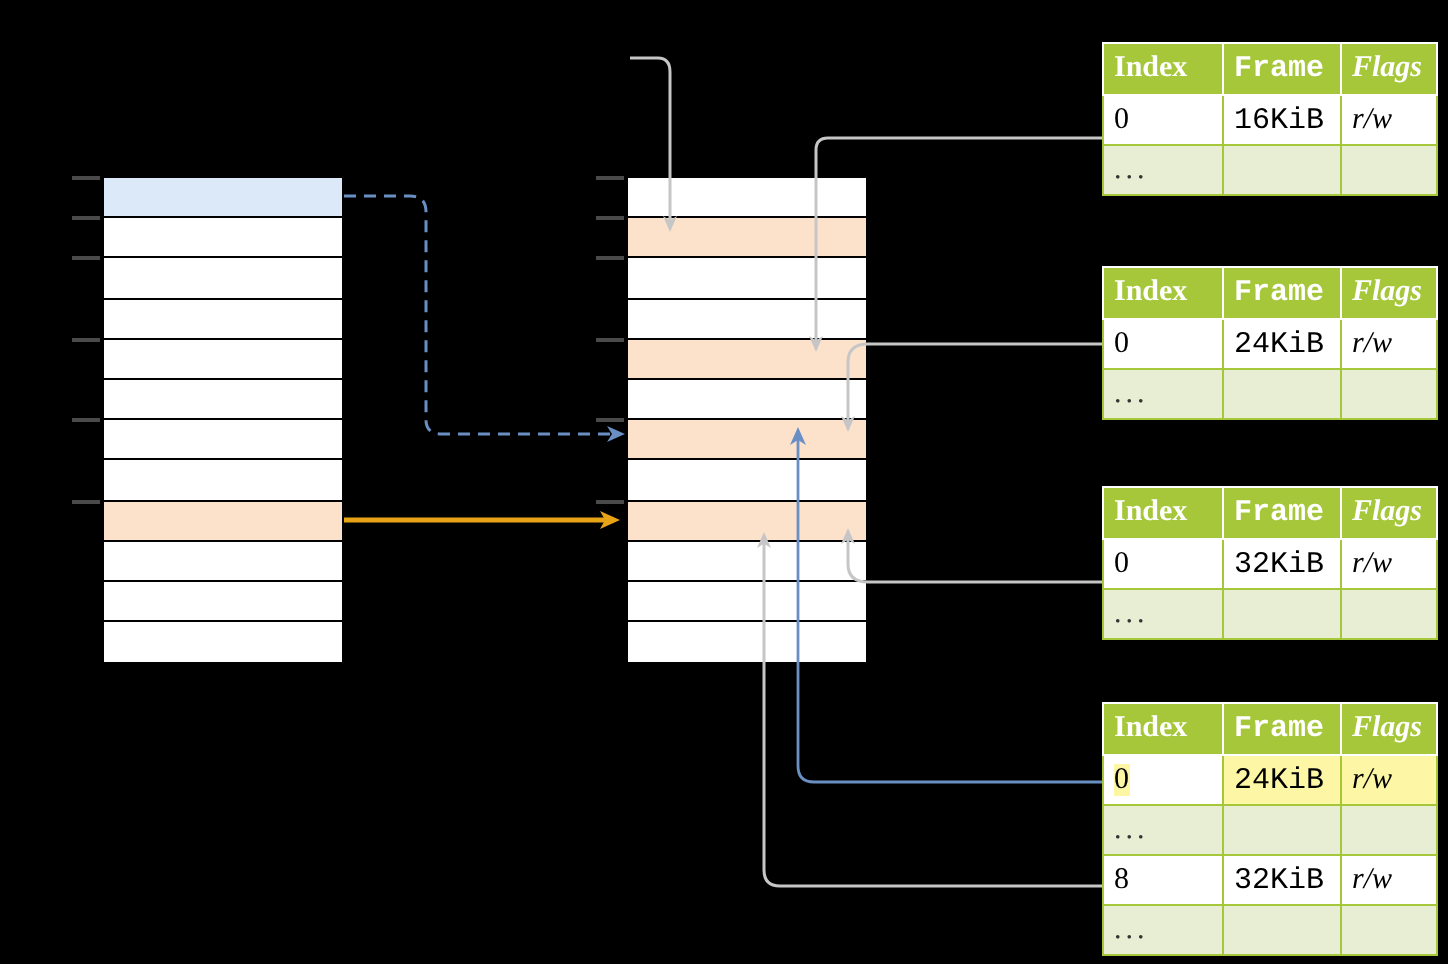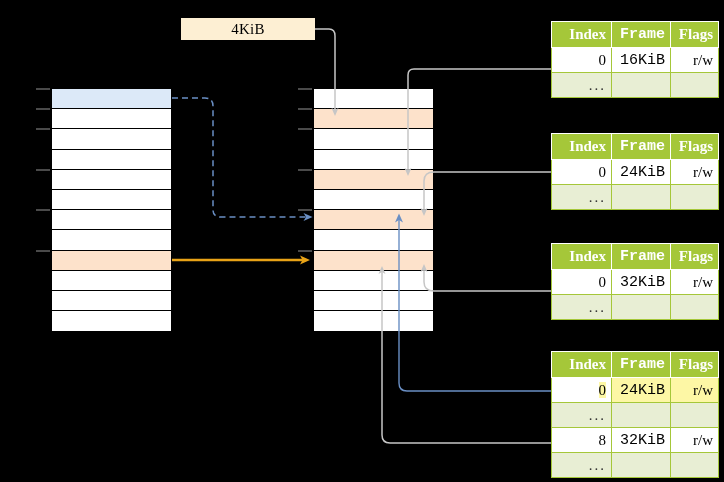--- a/index.html
+++ b/index.html
@@ -66,21 +66,21 @@
     table-layout: fixed;
     background: #ffffff;
   }
   .ptable th, .ptable td {
     border: 1.3px solid #a5c739;
     font-size: 15px;
     padding: 0 5px;
     height: 25px;
     box-sizing: border-box;
     color: #000000;
-    text-align: right;
+    text-align: left;
     font-weight: normal;
     overflow: hidden;
     white-space: nowrap;
   }
   .ptable th {
     background: #a5c739;
     color: #ffffff;
     font-weight: bold;
     border-color: #ffffff;
     height: 26px;
@@ -88,41 +88,40 @@
   .ptable tr.dots td {
     background: #e8eed4;
     color: #333333;
     letter-spacing: 2px;
   }
   .ptable td.hl { background: #fdf7a5; }
   .ptable td.hl-idx   { background: #ffffff; }
   .ptable td.hl-idx span { background: #fdf7a5; }
   .col-index { width: 60px; }
   .col-frame { width: 59px; font-family: Liberation Mono, monospace; }
-  .col-flags { width: 48px; }
+  .col-flags { width: 48px; font-style: italic; }
 
   #ptable-1 { left: 551px; top: 21px;  }
   #ptable-2 { left: 551px; top: 133px; }
   #ptable-3 { left: 551px; top: 243px; }
   #ptable-4 { left: 551px; top: 351px; }
 
   
   #wires {
     position: absolute;
     left: 0; top: 0;
     width: 724px; height: 482px;
     pointer-events: none;
   }
 </style>
 </head>
 <body>
 
 <div id="stage">
 
-  <div class="abs" id="size-label">4KiB</div>
 
   <div class="abs stack" id="left-stack">
       <div class="cell blue" style="background: rgb(220, 233, 248);"></div>
       <div class="cell"></div>
       <div class="cell"></div>
       <div class="cell"></div>
       <div class="cell"></div>
       <div class="cell"></div>
       <div class="cell"></div>
       <div class="cell"></div>

